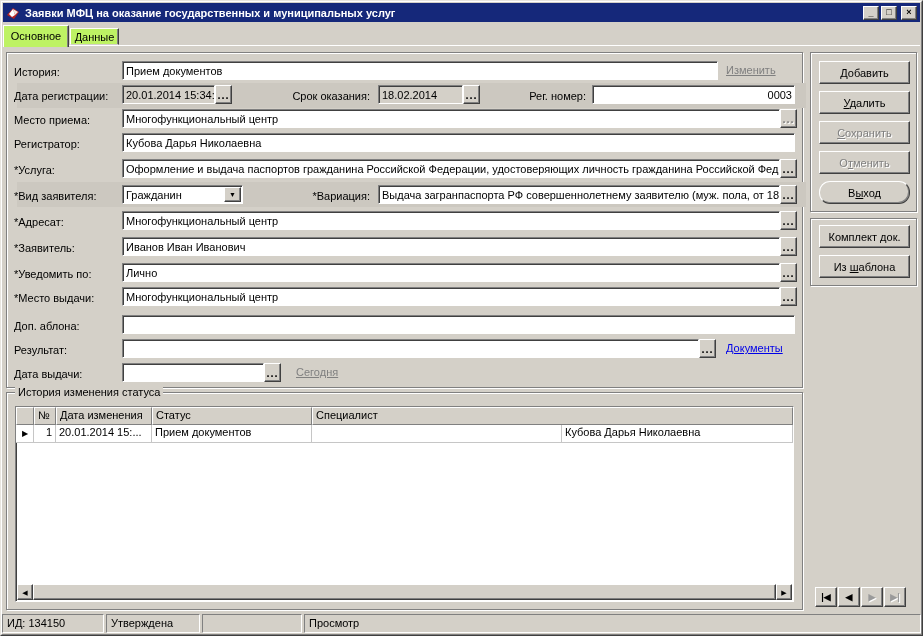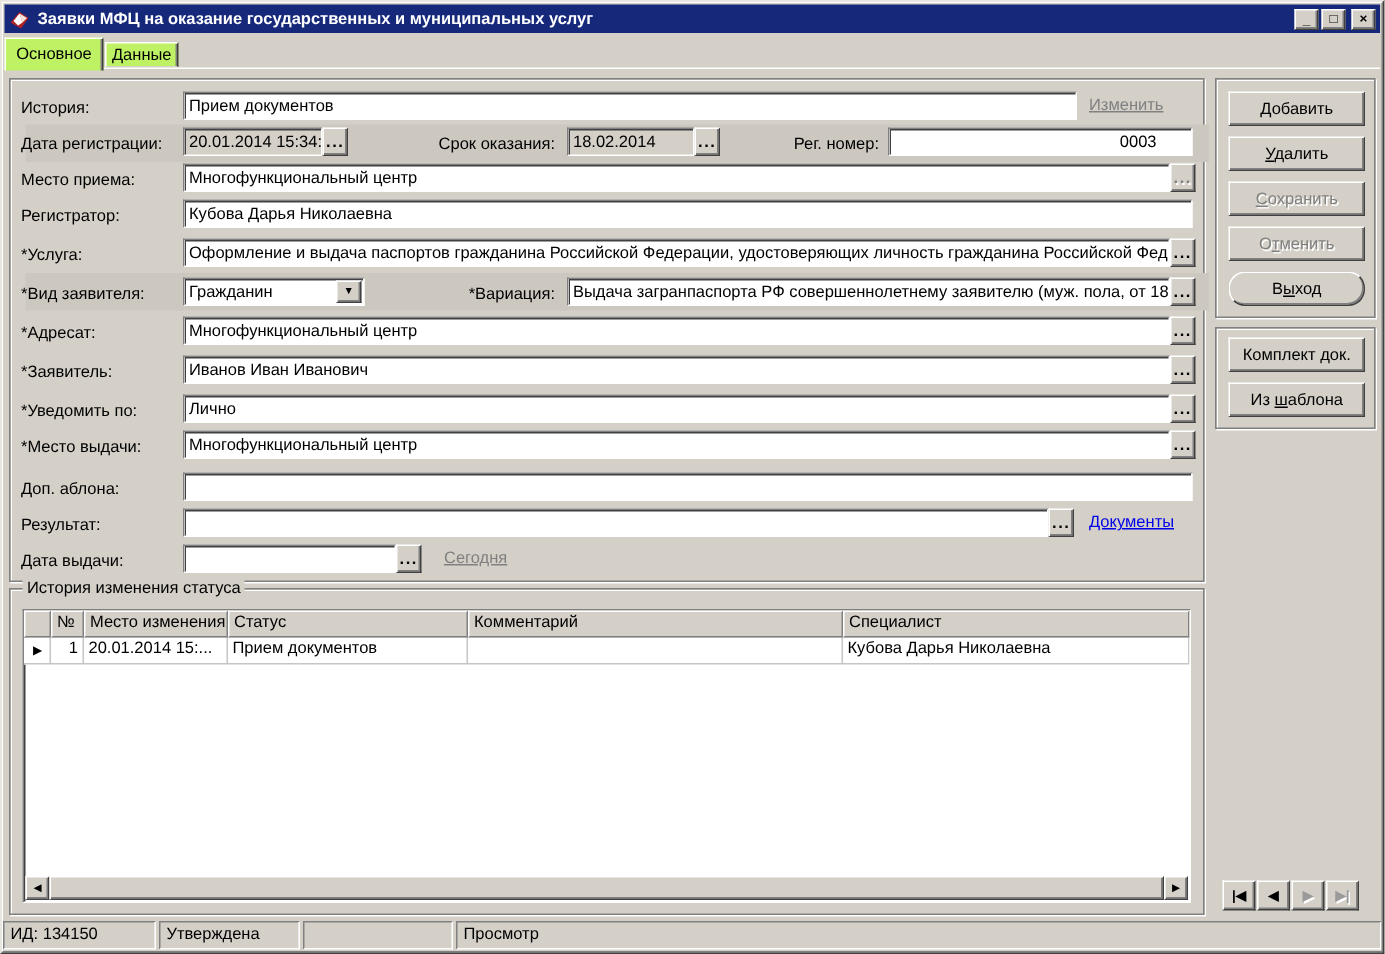--- a/index.html
+++ b/index.html
@@ -62,21 +62,21 @@
   
   .formpanel { left:6px; top:52px; width:797px; height:336px; }
   .band { position:absolute; left:10px; width:789px; height:25px; background:#ccc8c0; }
   .lbl { position:absolute; height:19px; line-height:19px; left:14px; width:106px;
     white-space:nowrap; }
   .lbl.r { text-align:right; }
   .fieldrow { position:absolute; display:flex; height:19px; }
   .field { flex:1; height:19px; line-height:16px; padding:1px 3px;
     white-space:nowrap; overflow:hidden; }
   .field.gray { background:#d4d0c8; }
-  .field.num { text-align:right; padding-right:23px; }
+  .field.num { text-align:right; padding-right:2px; }
   .dots { width:17px; height:19px; line-height:12px; text-align:center;
     font-weight:bold; letter-spacing:1px; }
   .drop { width:17px; height:15px; margin:1px; text-align:center;
     font-size:7px; line-height:14px; }
   .combo { position:absolute; display:flex; height:19px; }
   .link { position:absolute; height:15px; line-height:15px; text-decoration:underline;
     white-space:nowrap; cursor:default; }
   .link.gray { color:#808080; }
   .link.blue { color:#0000e8; }
 
@@ -248,23 +248,22 @@
     <button class="cmdbtn btn3d" style="top:6px;">Комплект док.</button>
     <button class="cmdbtn btn3d" style="top:36px;"><span>Из </span><span class="u">ш</span><span>аблона</span></button>
   </div>
 
   <div class="etched" style="left:6px;top:392px;width:797px;height:218px;">
     <span class="legend">История изменения статуса</span>
     <div class="gridbox sunken">
       <div class="thead">
         <div class="th c0"></div>
         <div class="th c1">№</div>
-        <div class="th c2">Место изменения</div>
+        <div class="th c2">Дата изменения</div>
         <div class="th c3">Статус</div>
-        <div class="th c4">Комментарий</div>
         <div class="th c5">Специалист</div>
       </div>
       <div class="trow">
         <div class="td c0 marker">▶</div>
         <div class="td c1">1</div>
         <div class="td c2">20.01.2014 15:...</div>
         <div class="td c3">Прием документов</div>
         <div class="td c4"></div>
         <div class="td c5">Кубова Дарья Николаевна</div>
       </div>

